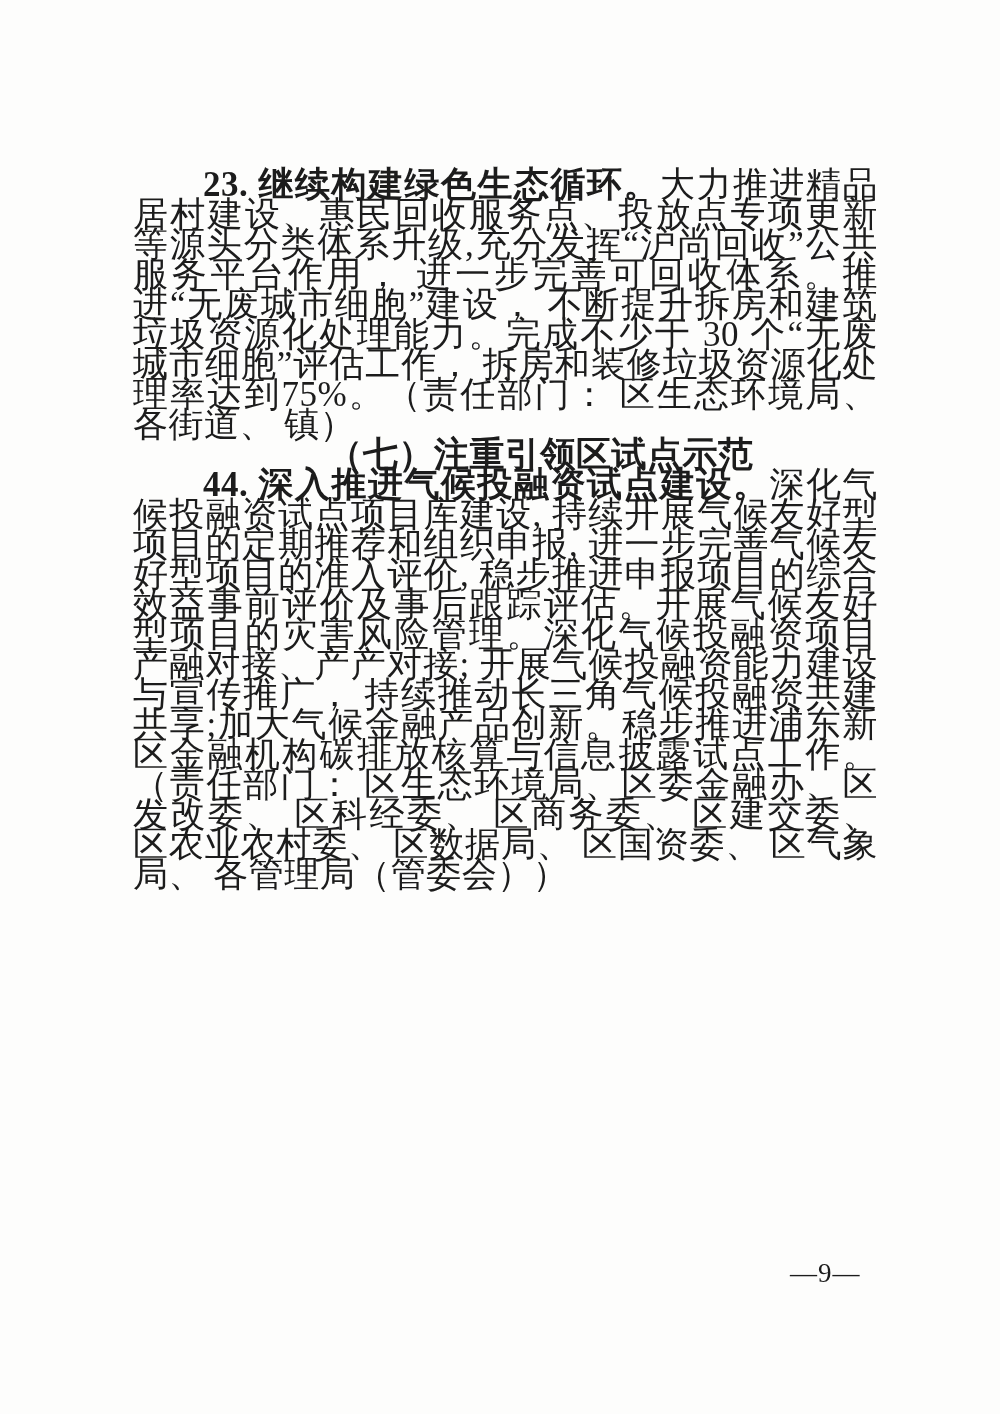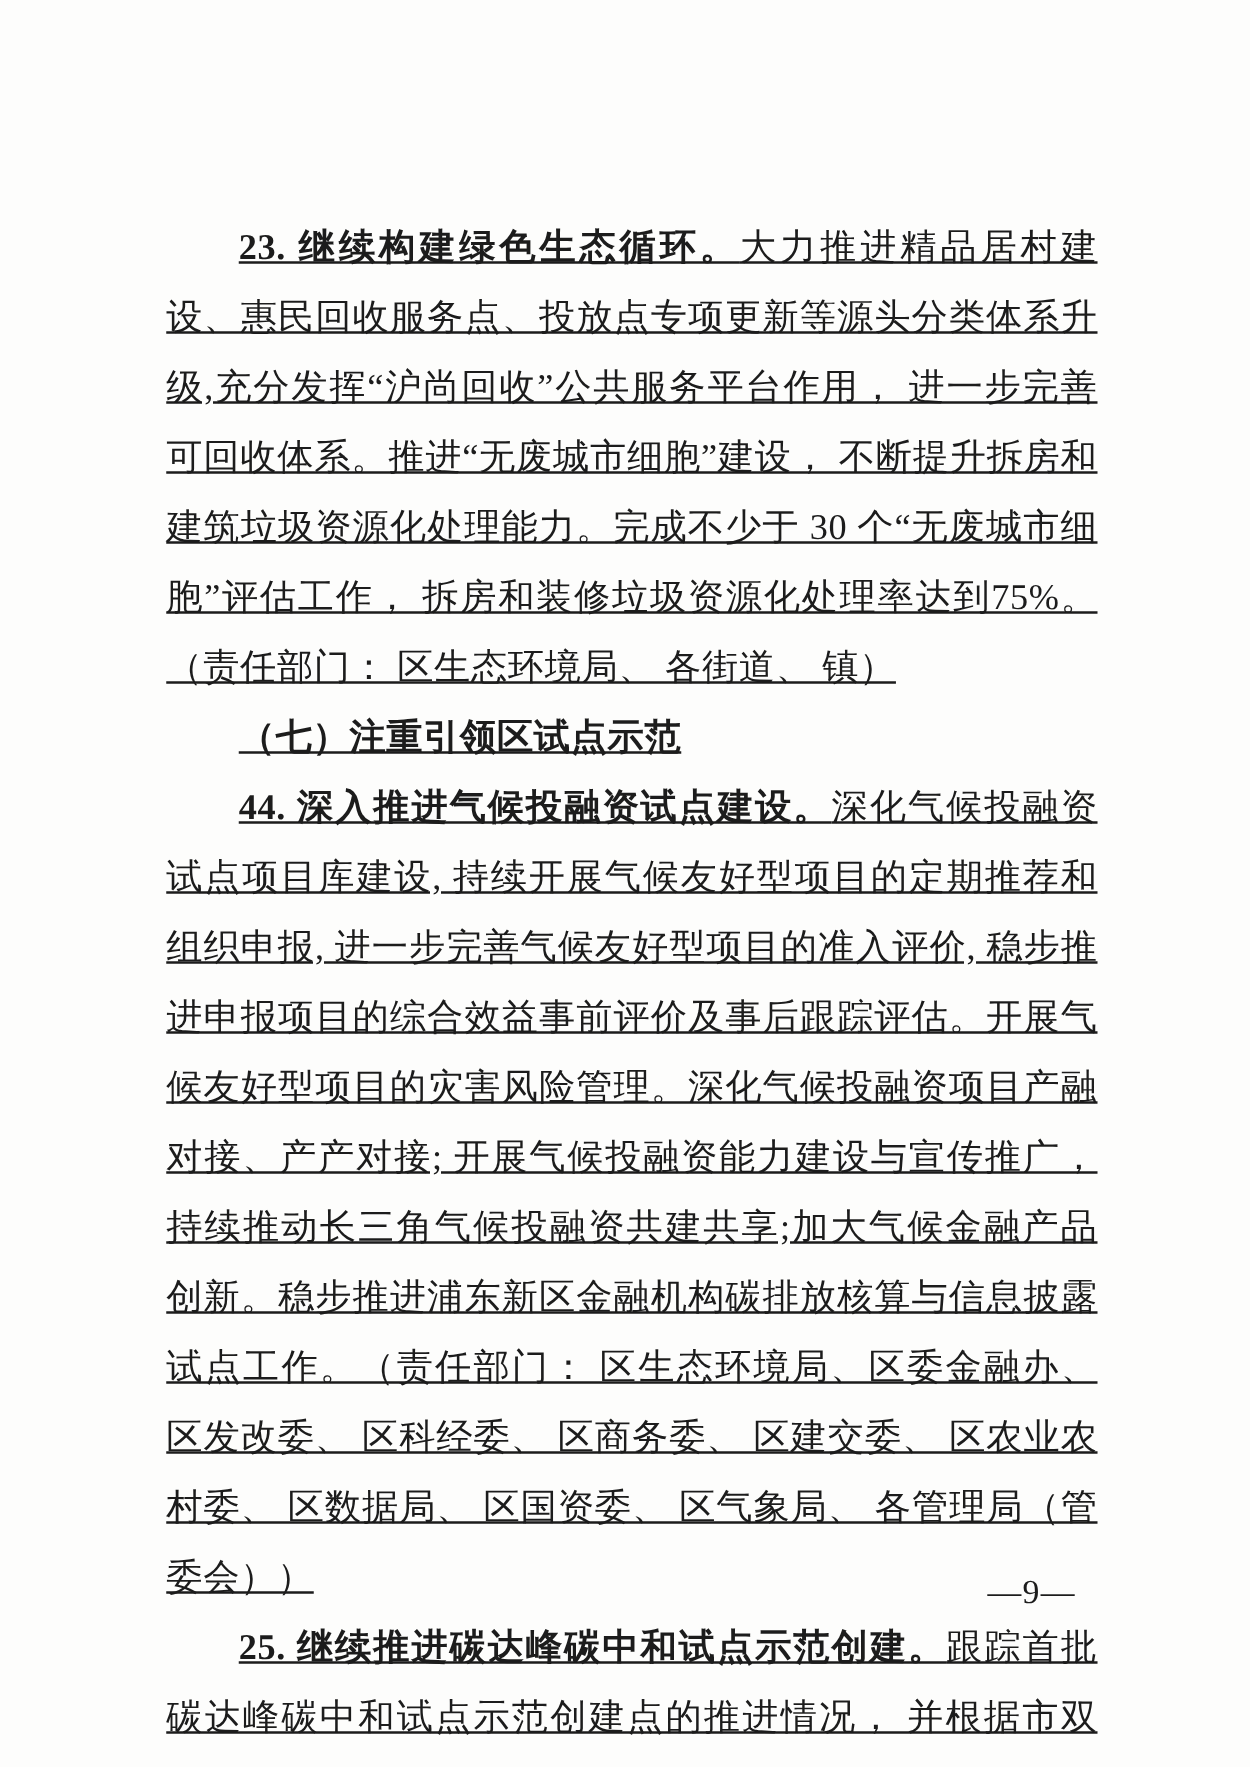--- a/index.html
+++ b/index.html
@@ -23,34 +23,33 @@
     background: #fdfdfc;
   }
   .content {
     position: absolute;
     left: 133px;
     top: 170px;
     width: 745px;
   }
   .para {
     margin: 0;
-    font-size: 29px;
-    line-height: 56px;
+    font-size: 35px;
+    line-height: 30px;
     text-align: justify;
     text-justify: inter-ideograph;
     text-indent: 2em;
     letter-spacing: 0.5px;
-    text-decoration: underline;
   }
   .para b {
     font-weight: bold;
   }
   .heading {
     font-weight: bold;
-    text-align: left;
+    text-align: center;
   }
   .page-number {
     position: absolute;
     left: 790px;
     top: 1255px;
     font-size: 27px;
     line-height: 36px;
     letter-spacing: 1px;
     color: #1c1c1c;
   }
@@ -60,18 +59,17 @@
 
 <div class="page">
   <div class="content">
 
     <p class="para"><b>23. 继续构建绿色生态循环。</b><span>大力推进精品居村建设、惠民回收服务点、投放点专项更新等源头分类体系升级,充分发挥“沪尚回收”公共服务平台作用， 进一步完善可回收体系。推进“无废城市细胞”建设， 不断提升拆房和建筑垃圾资源化处理能力。完成不少于 30 个“无废城市细胞”评估工作， 拆房和装修垃圾资源化处理率达到75%。（责任部门： 区生态环境局、 各街道、 镇）</span></p>
 
     <p class="para heading"><span>（七）注重引领区试点示范</span></p>
 
     <p class="para"><b>44. 深入推进气候投融资试点建设。</b><span>深化气候投融资试点项目库建设, 持续开展气候友好型项目的定期推荐和组织申报, 进一步完善气候友好型项目的准入评价, 稳步推进申报项目的综合效益事前评价及事后跟踪评估。开展气候友好型项目的灾害风险管理。深化气候投融资项目产融对接、产产对接; 开展气候投融资能力建设与宣传推广， 持续推动长三角气候投融资共建共享;加大气候金融产品创新。稳步推进浦东新区金融机构碳排放核算与信息披露试点工作。（责任部门： 区生态环境局、区委金融办、区发改委、 区科经委、 区商务委、 区建交委、 区农业农村委、 区数据局、 区国资委、 区气象局、 各管理局（管委会））</span></p>
 
-    <p class="para"><b>25. 继续推进碳达峰碳中和试点示范创建。</b><span>跟踪首批碳达峰碳中和试点示范创建点的推进情况， 并根据市双碳工作统一部署， 组织开展新一轮碳达峰碳中和试点示范创建申报工作。（责任部门： 区发改委）</span></p>
 
   </div>
 
   <div class="page-number">—9—</div>
 </div>
 
 </body></html>

